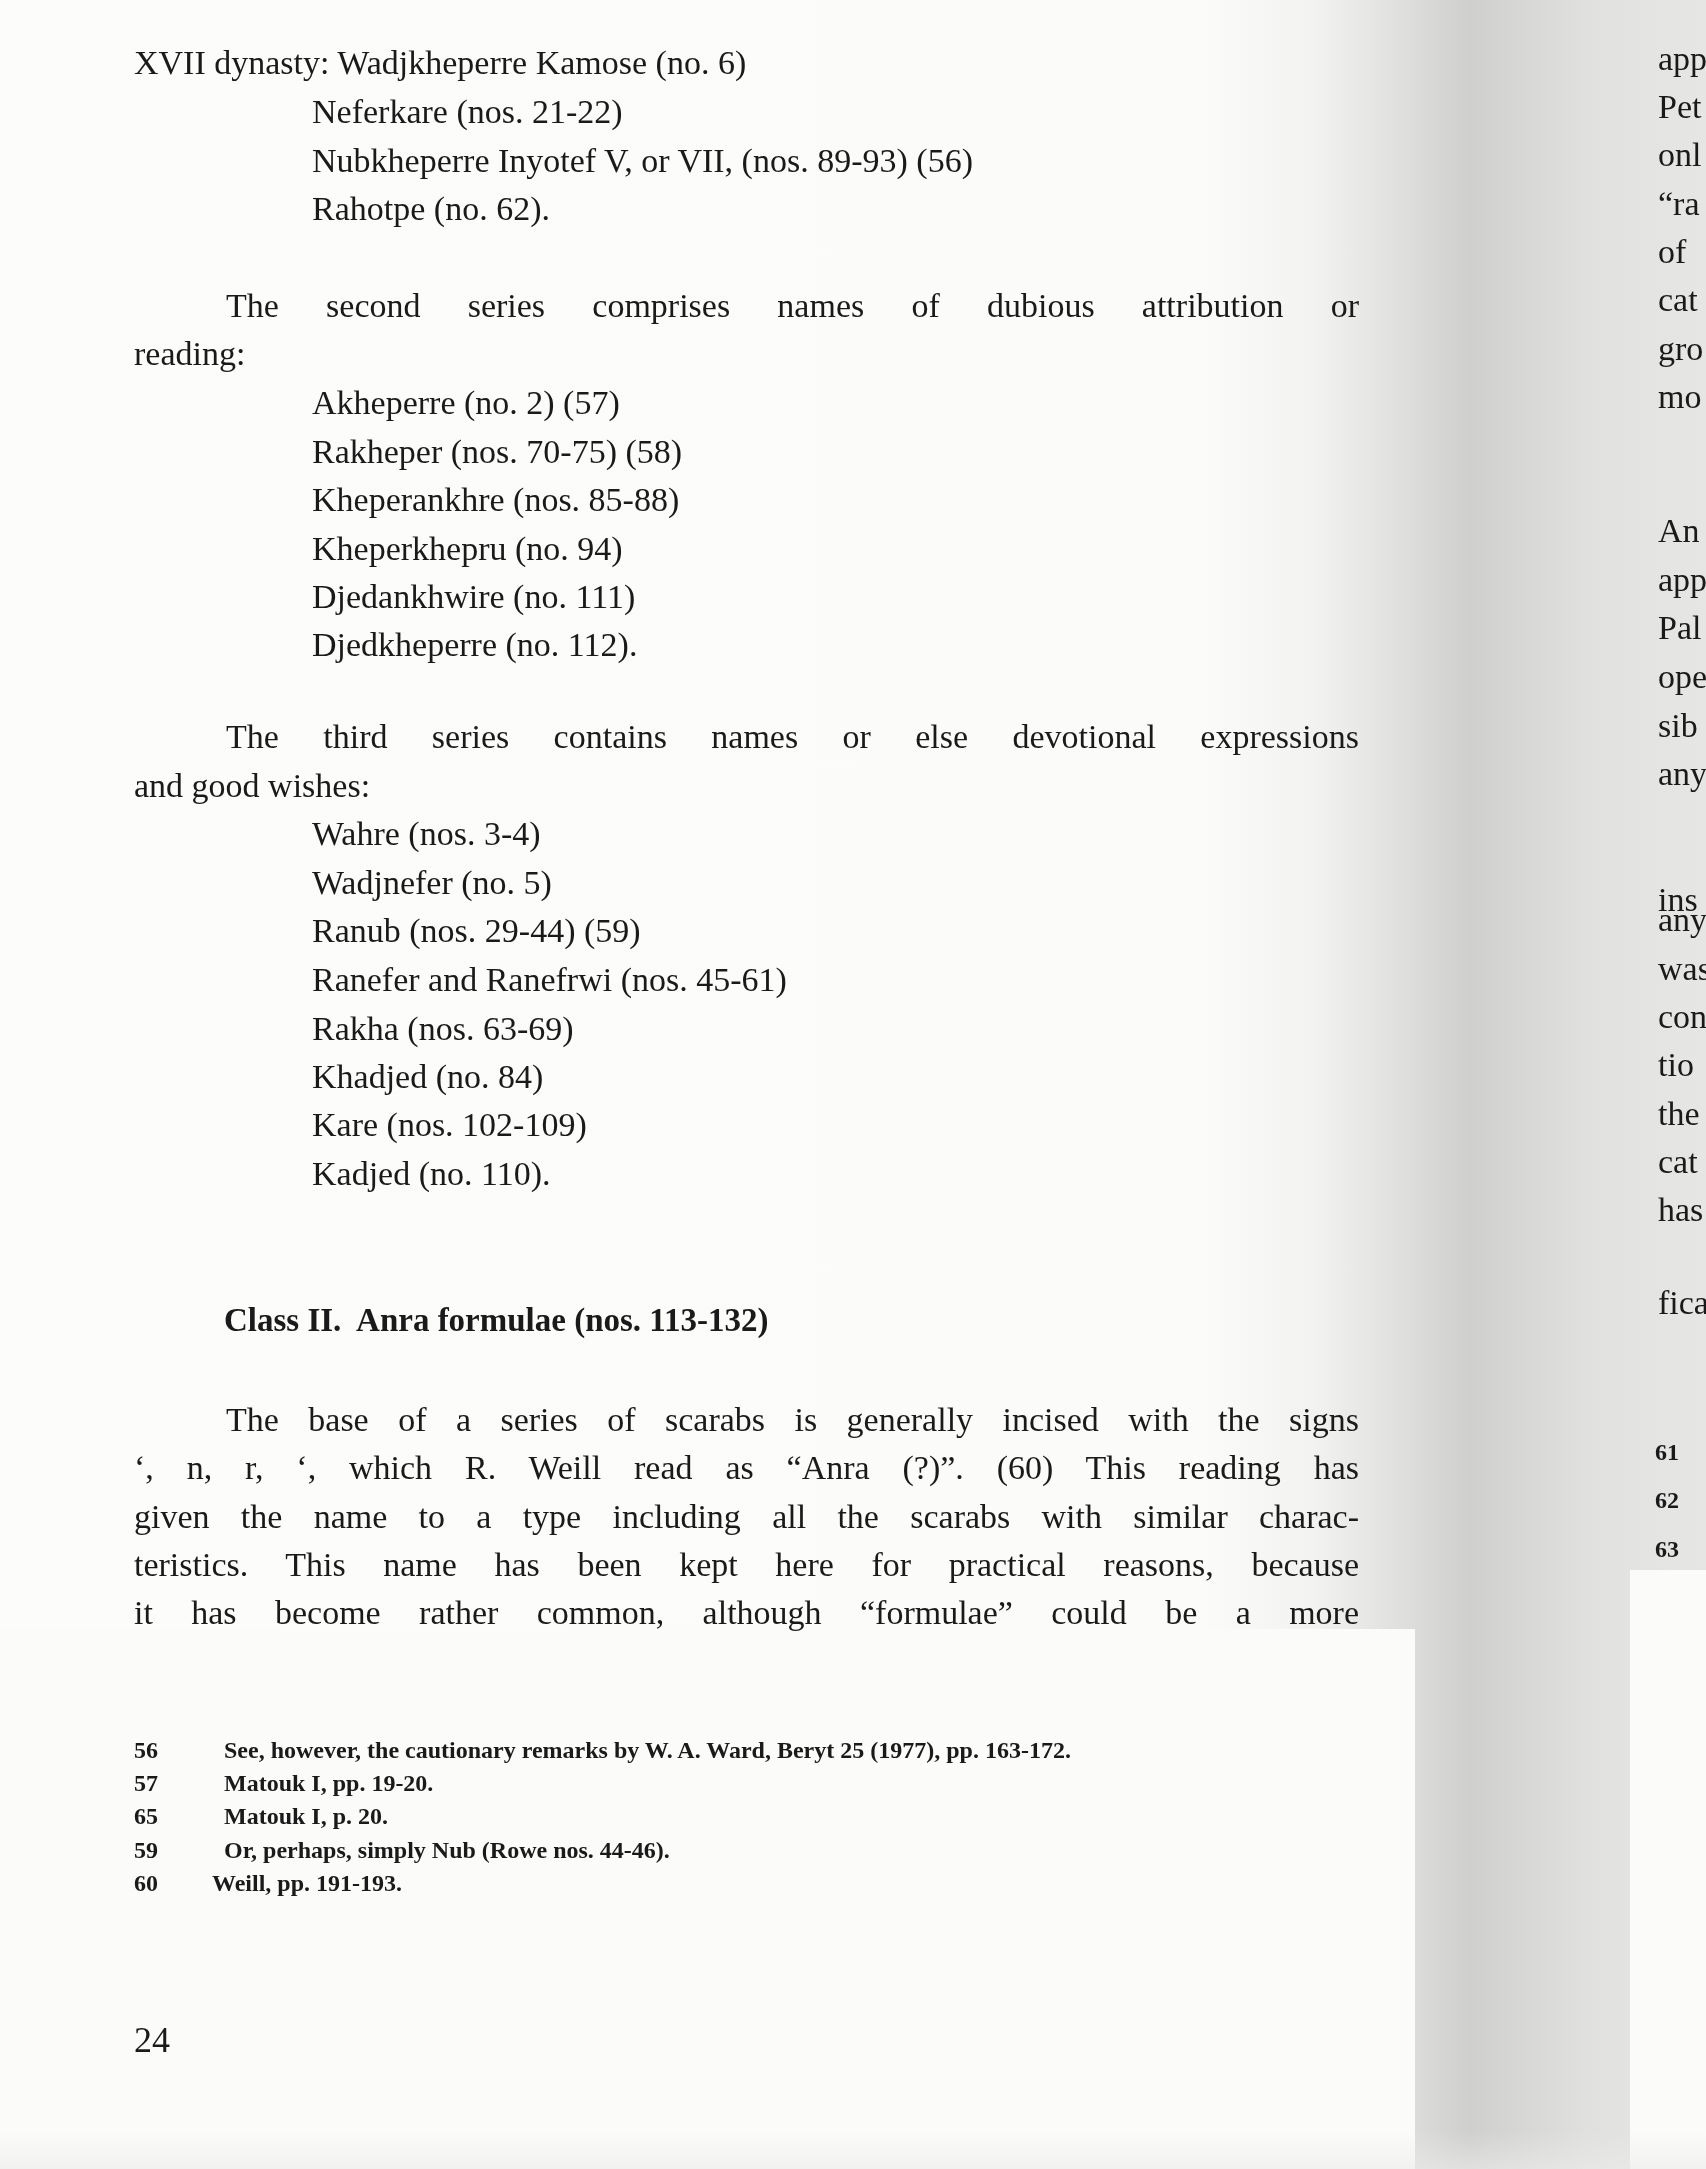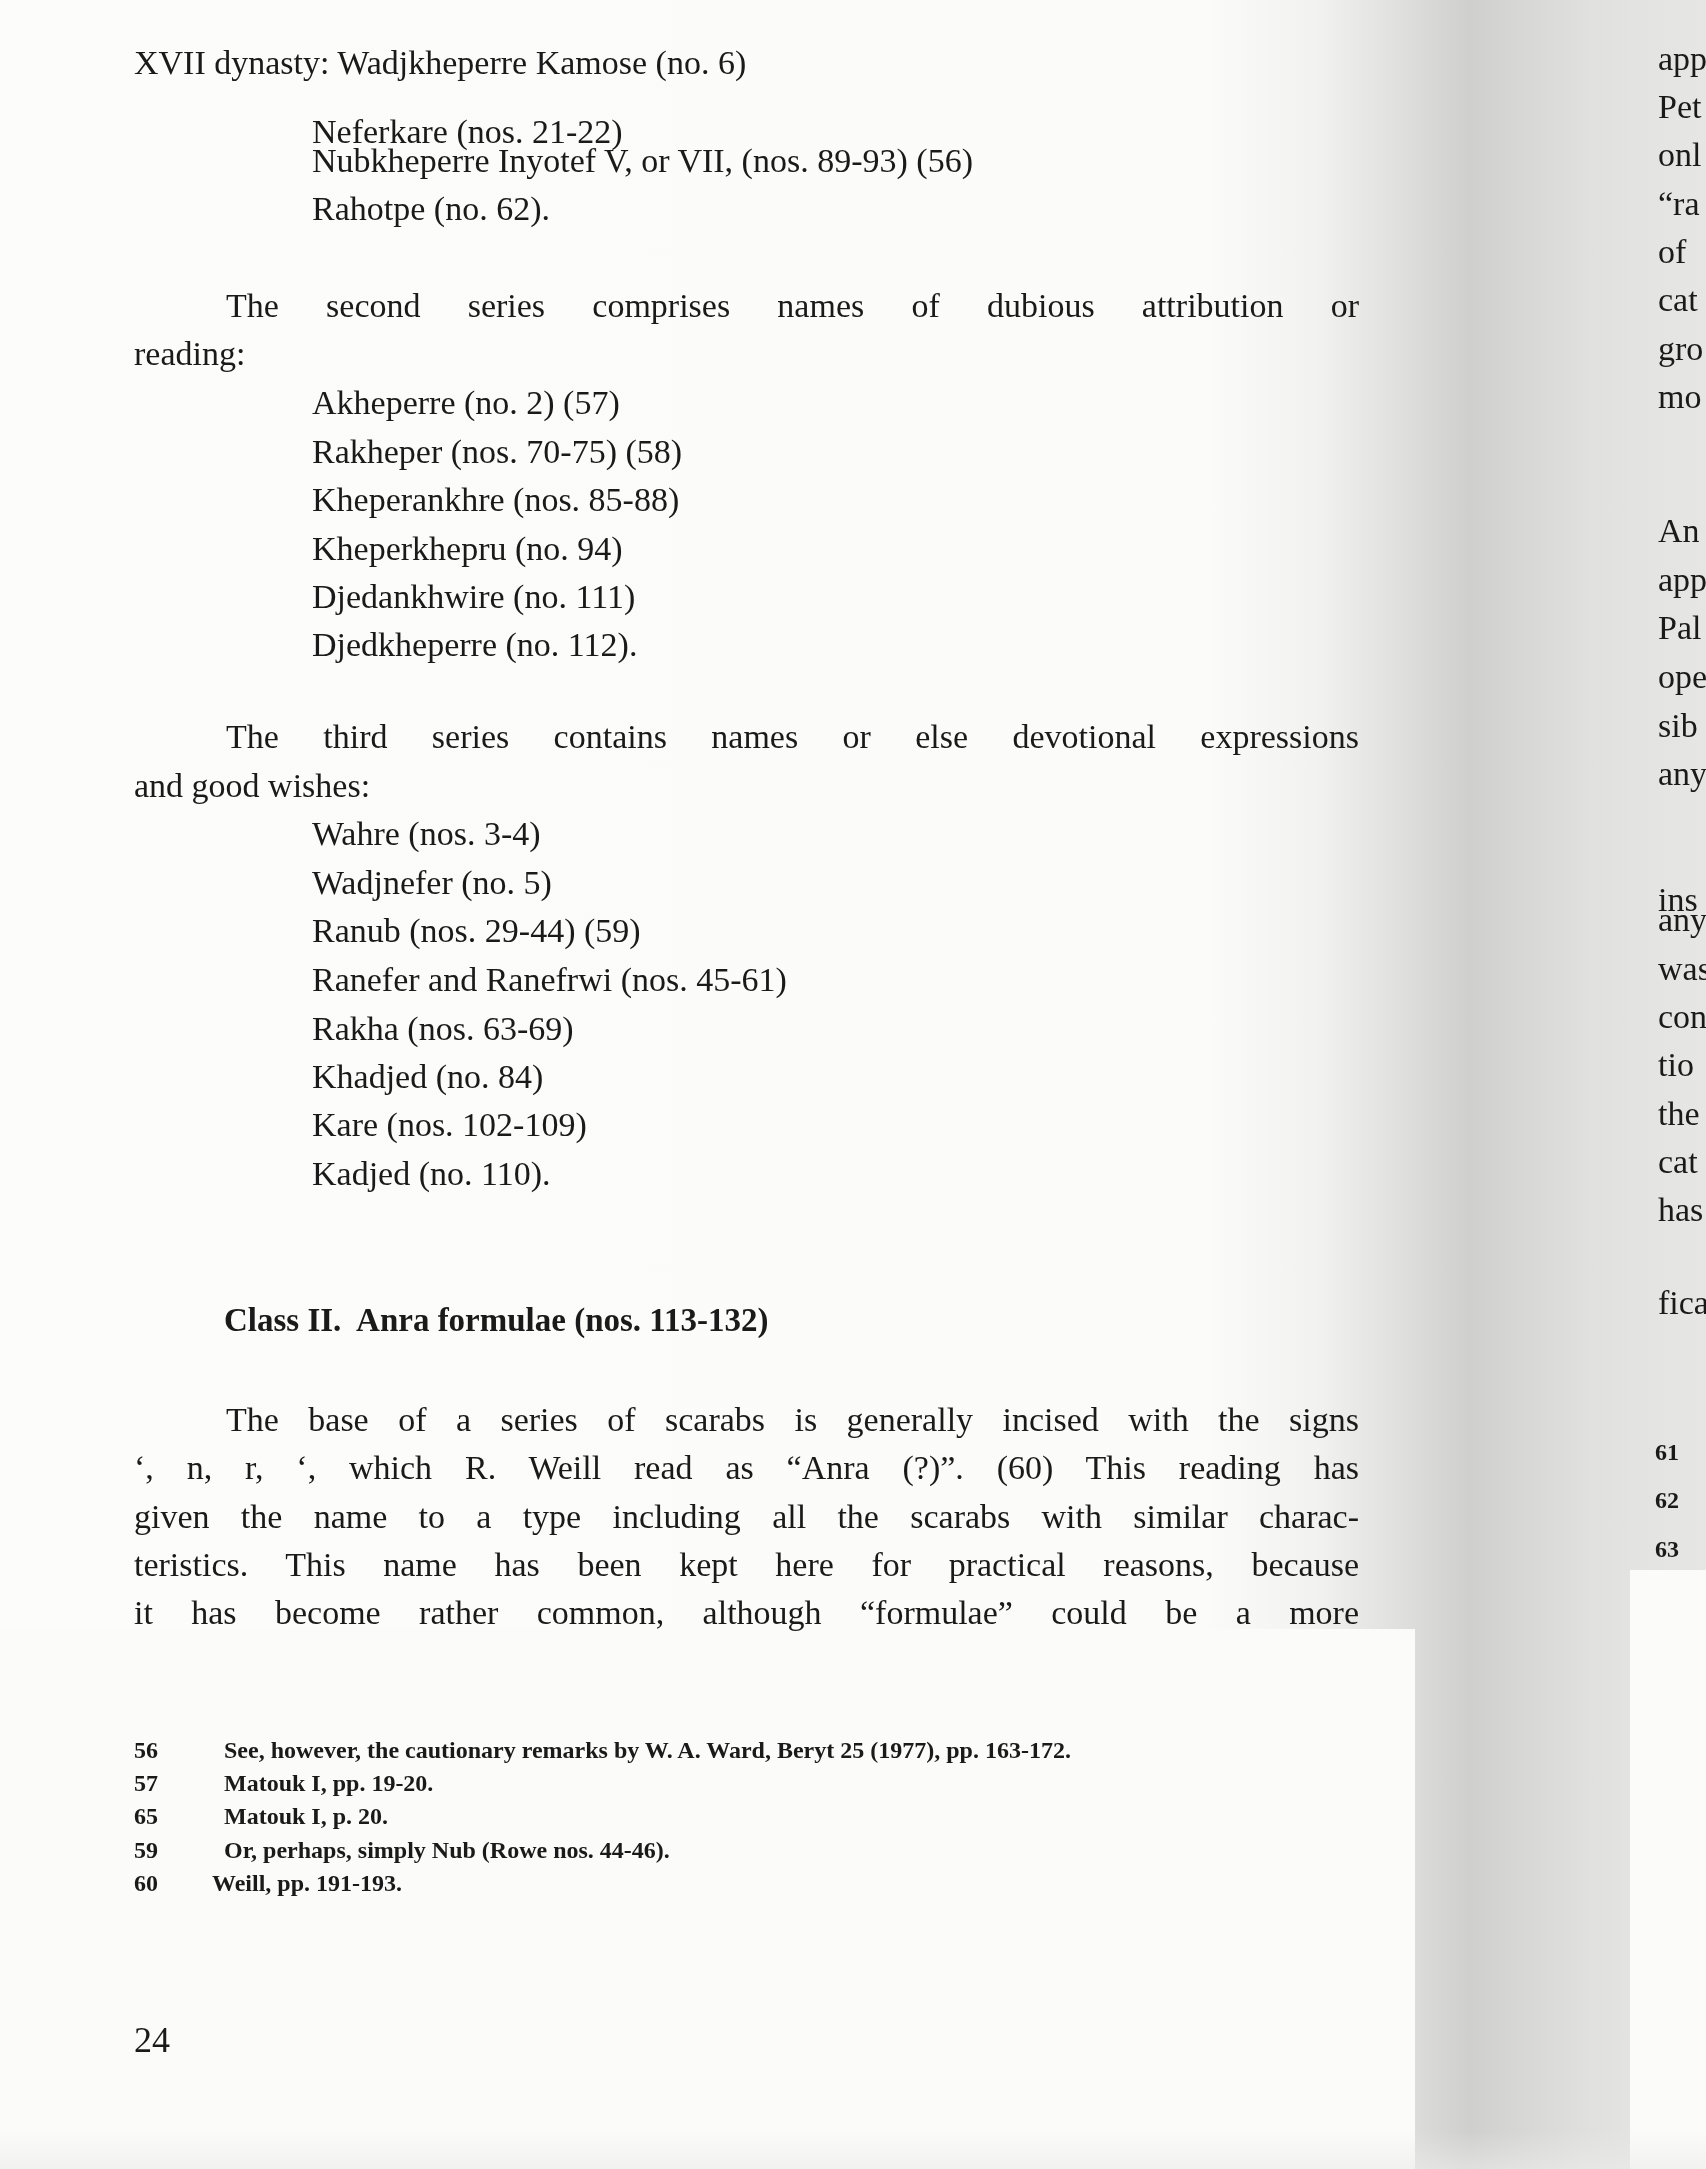--- a/index.html
+++ b/index.html
@@ -55,21 +55,21 @@
 </style>
 </head>
 <body>
 
 <div class="left-page">
 
   <div class="line" style="left:134px; top:42px;">
     <span>XVII dynasty:</span>
     <span>Wadjkheperre Kamose (no. 6)</span>
   </div>
-  <div class="line" style="left:312px; top:91px;margin-top:20px;">Neferkare (nos. 21-22)</div>
+  <div class="line" style="left:312px; top:91px;">Neferkare (nos. 21-22)</div>
   <div class="line" style="left:312px; top:140px;">Nubkheperre Inyotef V, or VII, (nos. 89-93) (56)</div>
   <div class="line" style="left:312px; top:188px;">Rahotpe (no. 62).</div>
 
   <div class="line justify" style="left:134px; top:285px; text-indent:92px;">The second series comprises names of dubious attribution or</div>
   <div class="line" style="left:134px; top:333px;">reading:</div>
   <div class="line" style="left:312px; top:382px;">Akheperre (no. 2) (57)</div>
   <div class="line" style="left:312px; top:431px;">Rakheper (nos. 70-75) (58)</div>
   <div class="line" style="left:312px; top:479px;">Kheperankhre (nos. 85-88)</div>
   <div class="line" style="left:312px; top:528px;">Kheperkhepru (no. 94)</div>
   <div class="line" style="left:312px; top:576px;">Djedankhwire (no. 111)</div>

